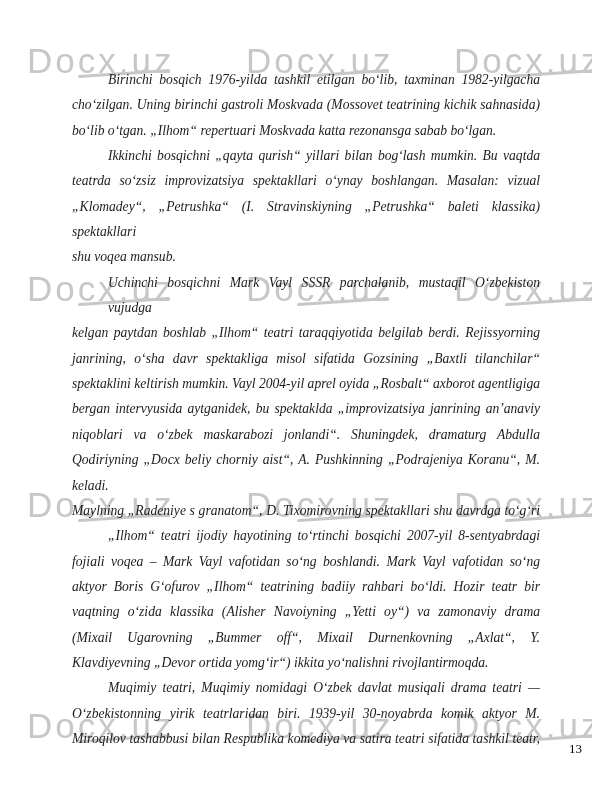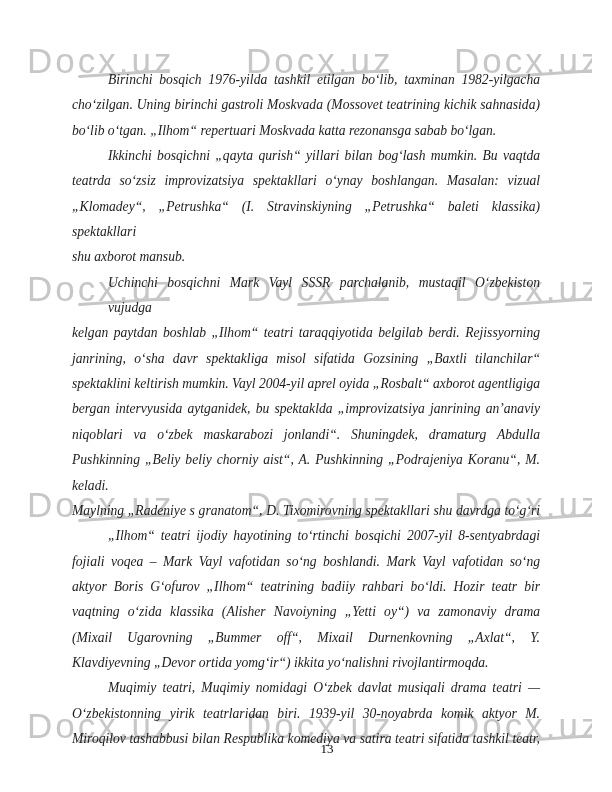--- a/index.html
+++ b/index.html
@@ -55,21 +55,21 @@
     text-align-last: justify;
     text-justify: inter-word;
   }
   .line.first { padding-left: 36px; }
   .line.lastline { text-align-last: left; }
   .page-number {
     position: absolute;
     left: 72px;
     top: 729px;
     width: 510px;
-    text-align: center;
+    text-align: right;
     font-size: 13px;
     z-index: 1;
   }
 </style>
 </head>
 <body>
 
 <div class="page" style="background: rgb(255, 255, 255);">
   <div class="watermark-layer">
       <div class="watermark" style="left: 27px; top: 31px; color: rgb(199, 199, 199);"><span>Docx.uz</span><div class="swoosh" style="background: rgb(199, 199, 199);"></div></div>
@@ -88,30 +88,30 @@
   <div class="textblock" style="color: rgb(28, 28, 28); font-style: italic;">
       <div>
         <div class="line first">Birinchi bosqich 1976-yilda tashkil etilgan boʻlib, taxminan 1982-yilgacha</div>
         <div class="line">choʻzilgan. Uning birinchi gastroli Moskvada (Mossovet teatrining kichik sahnasida)</div>
         <div class="line lastline">boʻlib oʻtgan. „Ilhom“ repertuari Moskvada katta rezonansga sabab boʻlgan.</div>
       </div>
       <div>
         <div class="line first">Ikkinchi bosqichni „qayta qurish“ yillari bilan bogʻlash mumkin. Bu vaqtda</div>
         <div class="line">teatrda soʻzsiz improvizatsiya spektakllari oʻynay boshlangan. Masalan: vizual</div>
         <div class="line">„Klomadey“, „Petrushka“ (I. Stravinskiyning „Petrushka“ baleti klassika) spektakllari</div>
-        <div class="line lastline">shu axborot mansub.</div>
+        <div class="line lastline">shu voqea mansub.</div>
       </div>
       <div>
         <div class="line first">Uchinchi bosqichni Mark Vayl SSSR parchalanib, mustaqil Oʻzbekiston vujudga</div>
         <div class="line">kelgan paytdan boshlab „Ilhom“ teatri taraqqiyotida belgilab berdi. Rejissyorning</div>
         <div class="line">janrining, oʻsha davr spektakliga misol sifatida Gozsining „Baxtli tilanchilar“</div>
         <div class="line">spektaklini keltirish mumkin. Vayl 2004-yil aprel oyida „Rosbalt“ axborot agentligiga</div>
         <div class="line">bergan intervyusida aytganidek, bu spektaklda „improvizatsiya janrining anʼanaviy</div>
         <div class="line">niqoblari va oʻzbek maskarabozi jonlandi“. Shuningdek, dramaturg Abdulla</div>
-        <div class="line">Pushkinning „Beliy beliy chorniy aist“, A. Pushkinning „Podrajeniya Koranu“, M.</div>
+        <div class="line">Qodiriyning „Docx beliy chorniy aist“, A. Pushkinning „Podrajeniya Koranu“, M.</div>
         <div class="line lastline">keladi.</div>
         <div class="line">Maylning „Radeniye s granatom“, D. Tixomirovning spektakllari shu davrdga toʻgʻri</div>
       </div>
       <div>
         <div class="line first">„Ilhom“ teatri ijodiy hayotining toʻrtinchi bosqichi 2007-yil 8-sentyabrdagi</div>
         <div class="line">fojiali voqea – Mark Vayl vafotidan soʻng boshlandi. Mark Vayl vafotidan soʻng</div>
         <div class="line">aktyor Boris Gʻofurov „Ilhom“ teatrining badiiy rahbari boʻldi. Hozir teatr bir</div>
         <div class="line">vaqtning oʻzida klassika (Alisher Navoiyning „Yetti oy“) va zamonaviy drama</div>
         <div class="line">(Mixail Ugarovning „Bummer off“, Mixail Durnenkovning „Axlat“, Y.</div>
         <div class="line lastline">Klavdiyevning „Devor ortida yomgʻir“) ikkita yoʻnalishni rivojlantirmoqda.</div>

